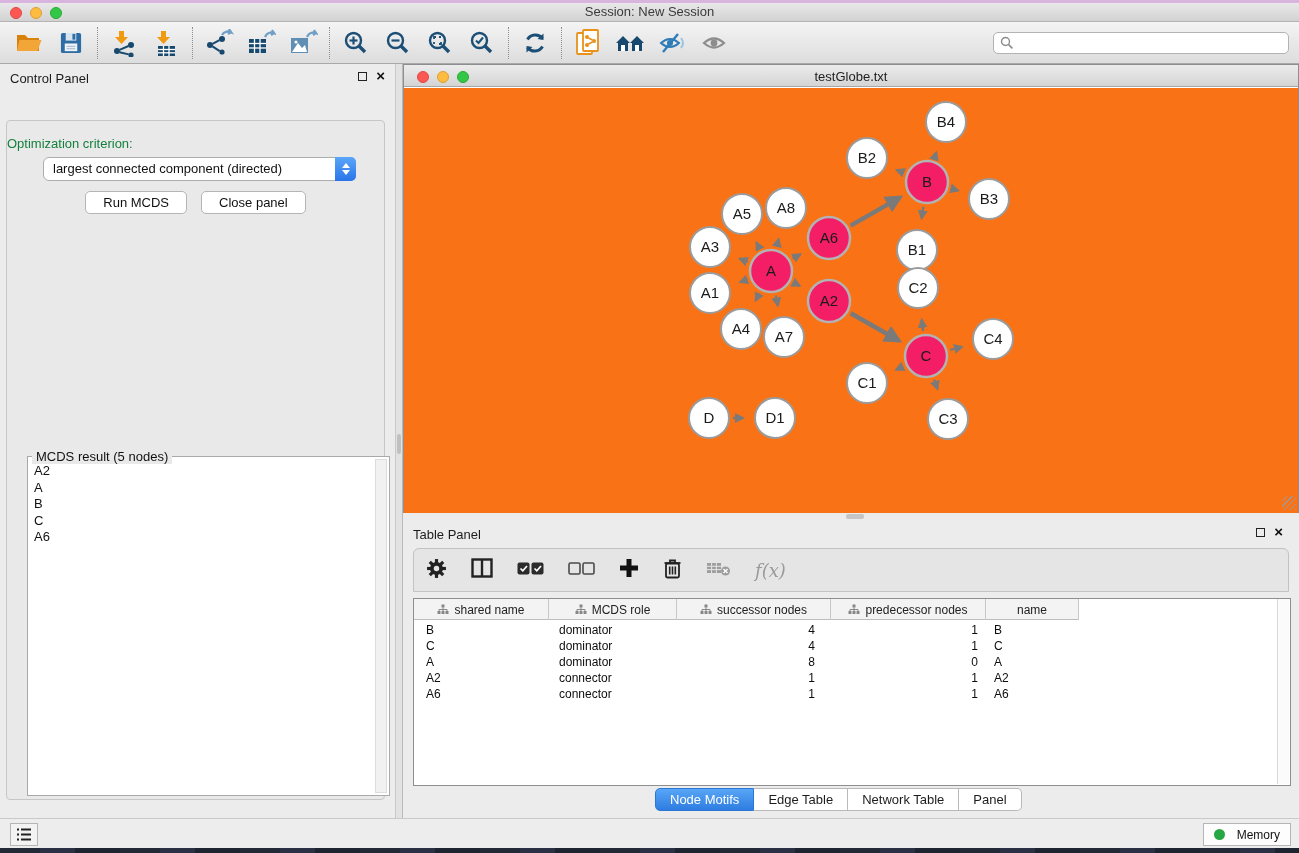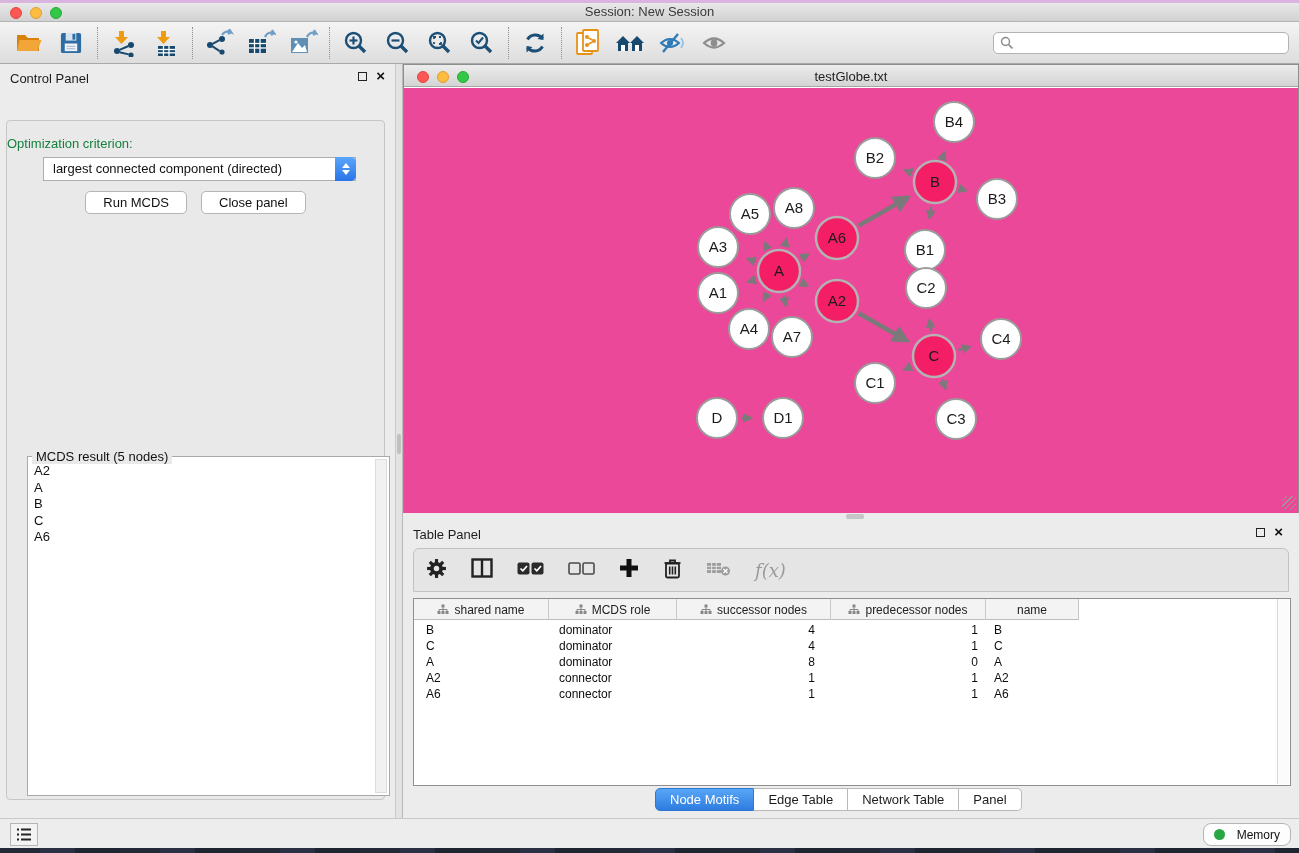--- a/index.html
+++ b/index.html
@@ -40,21 +40,21 @@
   .ctabs { position:absolute; left:78px; top:32px; display:flex; }
   .ctab { height:22px; line-height:20px; padding:0 13px; background:#fff; border:1px solid #bcbcbc;
     border-left:none; font-size:13px; color:#1c1c1c; text-align:center; }
   .ctab:first-child { border-left:1px solid #bcbcbc; border-radius:4px 0 0 4px; }
   .ctab:last-child { border-radius:0 4px 4px 0; }
   .ctab.active { background:linear-gradient(#55a3f8,#2f80ec); border-color:#2d77d4; color:#fff; }
   .cinner { position:absolute; left:6px; top:56px; width:379px; height:680px;
     background:#E9E9E9; border:1px solid #c6c6c6; border-radius:4px; }
   .optlabel { position:absolute; top:15px; width:100%; text-align:left; font-size:13px; color:#15803d; }
   .criterion { position:absolute; left:36px; top:36px; width:313px; height:24px; background:#fff;
-    border:1px solid #adadad; border-radius:0; font-size:13px; color:#111; line-height:22px; padding-left:9px; }
+    border:1px solid #adadad; border-radius:6px; font-size:13px; color:#111; line-height:22px; padding-left:9px; }
   .stepper { position:absolute; right:-1px; top:-1px; width:21px; height:24px; border-radius:0 5px 5px 0;
     background:linear-gradient(#59a6f9,#2a74e8); display:flex; flex-direction:column; align-items:center; justify-content:center; gap:2px; }
   .tri-up { width:0; height:0; border-left:4px solid transparent; border-right:4px solid transparent; border-bottom:5px solid #fff; }
   .tri-dn { width:0; height:0; border-left:4px solid transparent; border-right:4px solid transparent; border-top:5px solid #fff; }
   .btnrow { position:absolute; top:70px; width:100%; display:flex; justify-content:center; gap:14px; }
   .pbtn { height:23px; background:#fff; border:1px solid #b5b5b5; border-radius:5px;
     font-size:13px; color:#111; padding:0 17px; line-height:21px; }
   .resultbox { position:absolute; left:20px; top:335px; width:363px; height:340px; background:#fff;
     border:1px solid #a9a9a9; }
   .result-legend { position:absolute; left:4px; top:-8px; background:#E9E9E9; padding:0 4px; font-size:13px; color:#111; }
@@ -67,21 +67,21 @@
     border-left:1px solid #c9c9c9; border-right:1px solid #b9b9b9; }
   .vgrip { position:absolute; left:1px; top:370px; width:4px; height:20px; background:#c0c0c0; border-radius:2px; }
 
   
   .netwin { position:absolute; left:403px; top:64px; width:896px; height:449px;
     border:1px solid #8e8e8e; background:#fff; }
   .netwin-title { position:absolute; left:0; top:0; width:100%; height:22px;
     background:linear-gradient(#ececec,#d4d4d4); border-bottom:1px solid #a6a6a6; }
   .netwin-title .lights { left:13px; top:6px; }
   .netwin-title .title-text { top:4px; font-size:13px; color:#222; }
-  .canvas { position:absolute; left:0; top:23px; width:894px; height:425px; background:#ec4899;padding-left:8px; }
+  .canvas { position:absolute; left:0; top:23px; width:894px; height:425px; background:#f97316; }
   .grip { position:absolute; right:2px; bottom:2px; width:14px; height:14px;
     background:repeating-linear-gradient(135deg, transparent 0 3px, #9a9a9a 3px 4px); }
 
   
   .hsplit { position:absolute; left:403px; top:513px; width:896px; height:7px; background:#ECECEC; }
   .hgrip { position:absolute; left:443px; top:1px; width:18px; height:5px; background:#c6c6c6; border-radius:2px; }
 
   
   .tpanel { position:absolute; left:403px; top:520px; width:896px; height:298px; background:#ECECEC; }
   .ttoolbar { position:absolute; left:10px; top:28px; width:876px; height:44px;
@@ -102,21 +102,21 @@
   .ttab:first-child { border-left:1px solid #b9b9b9; border-radius:5px 0 0 5px; }
   .ttab:last-child { border-radius:0 5px 5px 0; }
   .ttab.active { background:linear-gradient(#58a6f7,#2e7ce0); border-color:#2d77d4; color:#fff; }
 
   
   .statusbar { position:absolute; left:0; top:818px; width:1299px; height:30px;
     background:#EDEDED; border-top:1px solid #c9c9c9; }
   .listbtn { position:absolute; left:10px; top:4px; width:28px; height:23px; background:#f3f3f3;
     border:1px solid #b5b5b5; display:flex; align-items:center; justify-content:center; }
   .membtn { position:absolute; right:8px; top:4px; height:23px; background:#fdfdfd; border:1px solid #b5b5b5;
-    border-radius:8px; display:flex; align-items:center; gap:12px; padding:0 10px; font-size:12px; color:#111; }
+    border-radius:0; display:flex; align-items:center; gap:12px; padding:0 10px; font-size:12px; color:#111; }
   .gdot { width:11px; height:11px; border-radius:50%; background:#27a744; }
   .deskstrip { position:absolute; left:0; top:848px; width:1299px; height:5px;
     background:repeating-linear-gradient(90deg,#232936 0 40px,#2b3144 40px 75px,#1e2430 75px 120px); }
 </style>
 </head>
 <body>
 
 <div class="app">
 
   <div class="titlebar">

